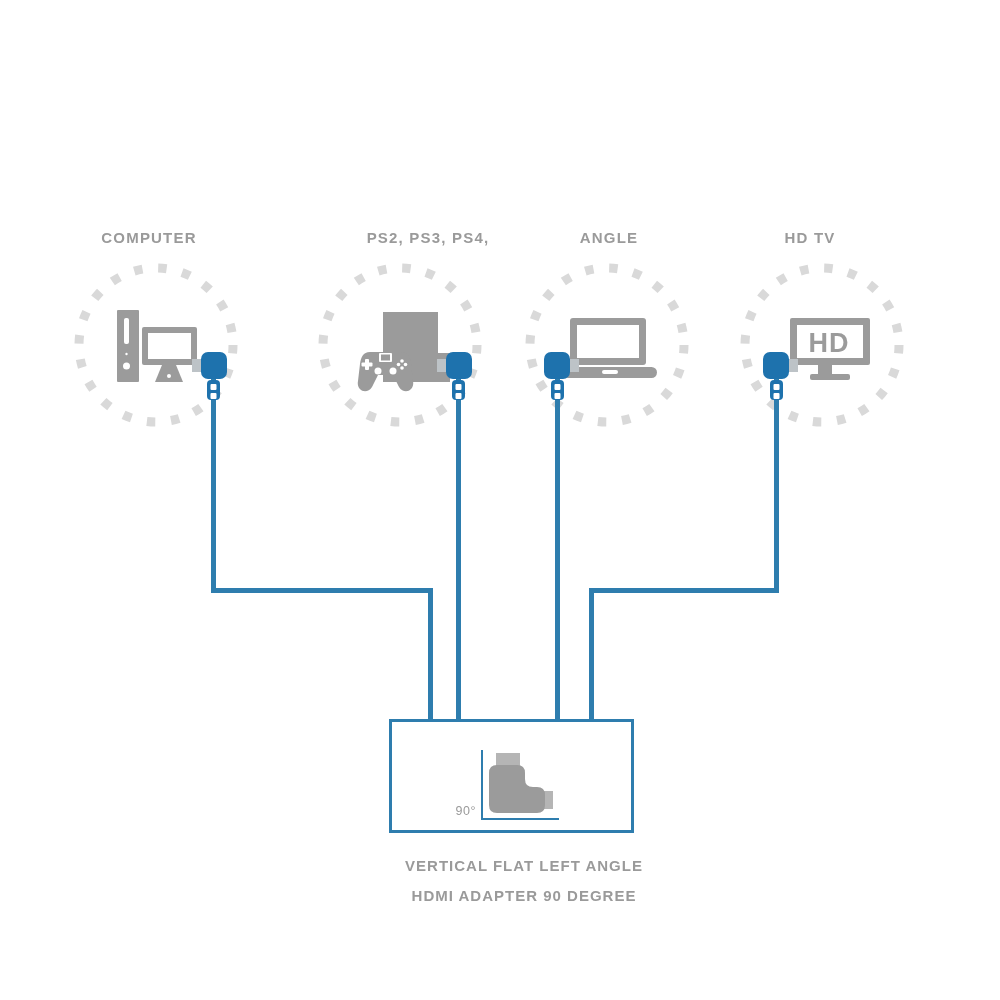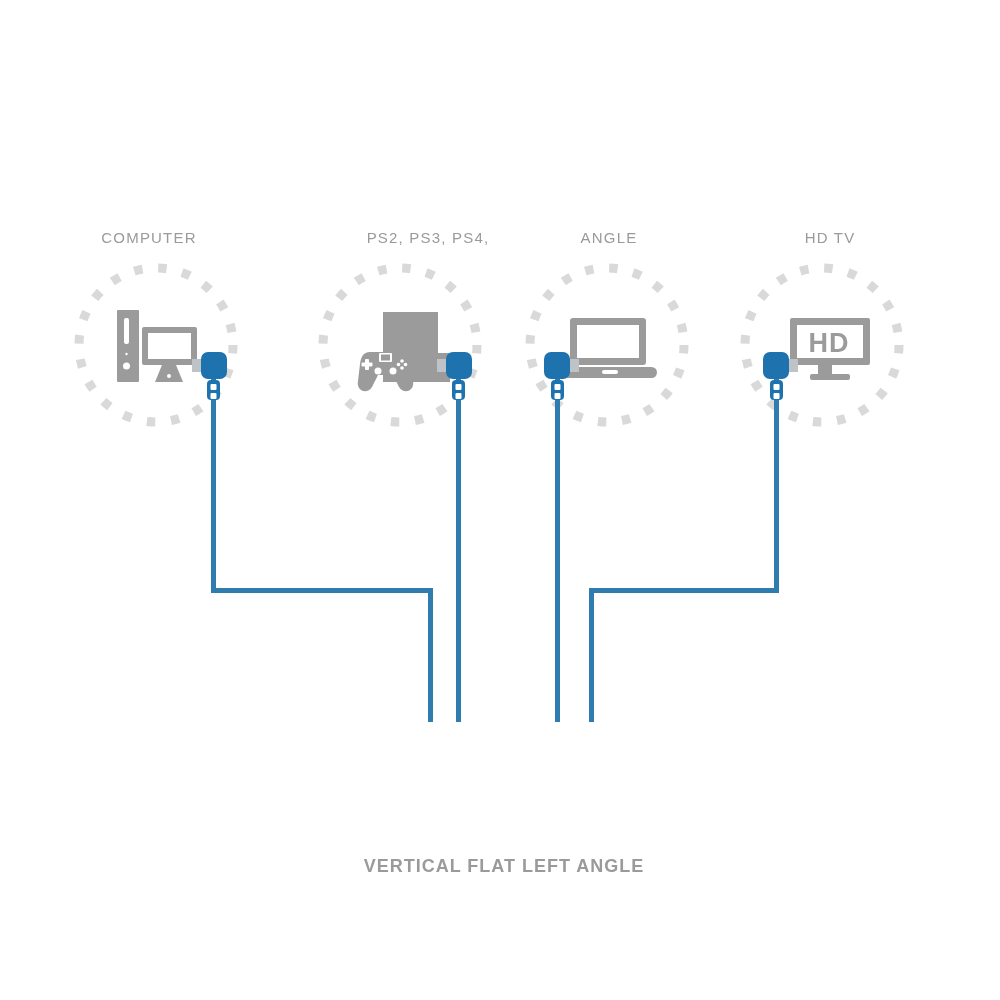--- a/index.html
+++ b/index.html
@@ -4,21 +4,21 @@
 <style>
   html,body{margin:0;padding:0;background:#fff;}
   .canvas{
     position:relative;width:1000px;height:1000px;margin:0 auto;
     background:var(--background,#ffffff);
     font-family:"Liberation Sans",sans-serif;overflow:hidden;
   }
   .device{position:absolute;left:0;top:0;width:0;height:0;}
   .device-label{
     position:absolute;top:229px;width:200px;text-align:center;
-    font-size:15px;font-weight:normal;letter-spacing:1.2px;
+    font-size:15px;font-weight:bold;letter-spacing:1.2px;
     color:var(--text-gray,#9a9a9a);white-space:nowrap;
   }
   .dash-circle{position:absolute;z-index:0;}
   .dash{fill:none;stroke:var(--dash-gray,#d9d9d9);stroke-width:9;stroke-dasharray:8.5 15.8;}
   .icon{position:absolute;z-index:2;}
   .connector{position:absolute;top:351px;width:36px;height:50px;z-index:3;}
   .mir{transform:scaleX(-1);}
   .cable{position:absolute;background:var(--accent-blue,#2e7dae);z-index:1;}
   .f-gray{fill:var(--icon-gray,#9b9b9b);}
   .f-white{fill:#ffffff;}
@@ -32,22 +32,22 @@
     border:3px solid var(--accent-blue,#2e7dae);box-sizing:border-box;
     background:#fff;z-index:2;
   }
   .angle-line{position:absolute;background:var(--accent-blue,#2e7dae);}
   .angle-label{
     position:absolute;left:30px;top:82px;width:54px;text-align:right;
     font-size:12.5px;color:var(--text-gray,#9a9a9a);letter-spacing:.5px;
   }
   .adapter-icon{position:absolute;left:97px;top:31px;}
   .caption{
-    position:absolute;left:304px;top:851px;width:400px;text-align:center;
-    font-size:18px;font-weight:bold;letter-spacing:1px;line-height:30px;
+    position:absolute;left:324px;top:851px;width:400px;text-align:center;
+    font-size:15px;font-weight:bold;letter-spacing:1px;line-height:30px;
     color:var(--text-gray,#9a9a9a);white-space:nowrap;
   }
 </style>
 </head>
 <body>
 
 <div class="canvas">
 
   <svg width="0" height="0" style="position:absolute" aria-hidden="true">
     <defs>
@@ -121,37 +121,48 @@
       <rect class="f-gray" x="0" y="49" width="94" height="11" rx="5.5"></rect>
       <rect class="f-white" x="39" y="52" width="16" height="4" rx="2"></rect>
     </svg>
     <div class="cable" style="left:555px;top:374px;width:5px;height:348px"></div>
     <svg class="connector mir" style="left:543px" viewBox="0 0 36 50">
         <use href="#connector-g"></use>
       </svg>
   </div>
 
   <div class="device">
-    <div class="device-label" style="left:730px">HD TV</div>
+    <div class="device-label" style="left:710px">HD TV</div>
     <svg class="dash-circle" style="left:737px;top:260px" width="170" height="170" viewBox="0 0 170 170">
       <circle class="dash" cx="85" cy="85" r="77"></circle>
     </svg>
     <svg class="icon" style="left:790px;top:318px" width="80" height="62" viewBox="0 0 80 62">
       <rect class="f-gray" x="0" y="0" width="80" height="47" rx="2"></rect>
       <rect class="f-white" x="7" y="7" width="66" height="33"></rect>
       <text class="hd-text" x="39" y="34" text-anchor="middle">HD</text>
       <rect class="f-gray" x="28" y="47" width="14" height="10"></rect>
       <rect class="f-gray" x="20" y="56" width="40" height="6" rx="2"></rect>
     </svg>
     <div class="cable" style="left:774px;top:374px;width:5px;height:219px"></div>
     <div class="cable" style="left:589px;top:588px;width:190px;height:5px"></div>
     <div class="cable" style="left:589px;top:588px;width:5px;height:134px"></div>
     <svg class="connector mir" style="left:762px" viewBox="0 0 36 50">
         <use href="#connector-g"></use>
       </svg>
   </div>
 
+  <div class="adapter-box">
+    <div class="angle-line" style="left:89px;top:28px;width:2px;height:70px"></div>
+    <div class="angle-line" style="left:89px;top:96px;width:78px;height:2px"></div>
+    <div class="angle-label">90°</div>
+    <svg class="adapter-icon" width="66" height="62" viewBox="0 0 66 62">
+      <rect class="f-plug" x="7" y="0" width="24" height="13"></rect>
+      <rect class="f-plug" x="50" y="38" width="14" height="18"></rect>
+      <path class="f-gray" d="M8 12 H28 Q36 12 36 20 V26 Q36 34 44 34 H48 Q56 34 56 42 V52 Q56 60 48 60 H8 Q0 60 0 52 V20 Q0 12 8 12 Z"></path>
+    </svg>
+  </div>
 
   <div class="caption">
     <div>VERTICAL FLAT LEFT ANGLE</div>
+    <div>HDMI ADAPTER 90 DEGREE</div>
   </div>
 
 </div>
 
 </body></html>

